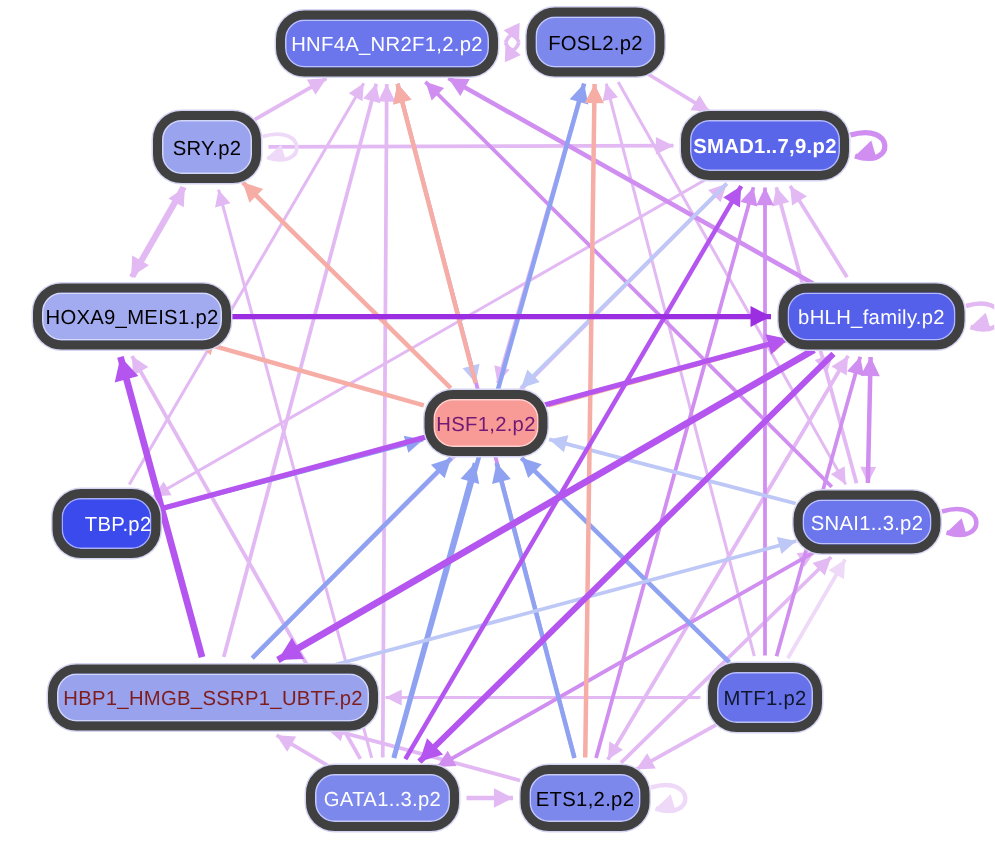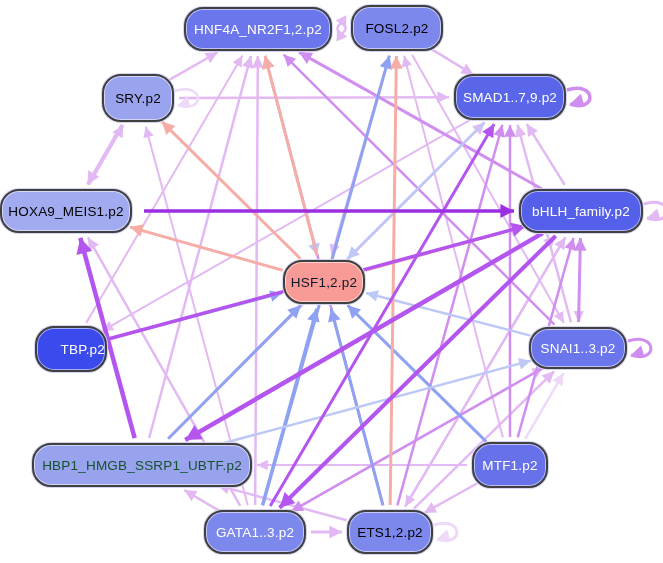--- a/index.html
+++ b/index.html
@@ -1,21 +1,21 @@
 <!DOCTYPE html>
 <html><head>
 <meta charset="utf-8">
 <style>
   html,body{margin:0;padding:0;background:#ffffff;}
   #stage{position:relative;width:663px;height:563px;background:#ffffff;overflow:hidden;
          font-family:"Liberation Sans", sans-serif;}
   #edge-svg{position:absolute;left:0;top:0;width:663px;height:563px;}
   .node{position:absolute;display:flex;align-items:center;justify-content:center;
         border-radius:19px;box-sizing:border-box;
-        border:2px solid #404040;
+        border:6px solid #404040;
         box-shadow:0 0 0 1px #d4d4f2, inset 0 0 0 1px rgba(255,255,255,0.55);
         cursor:pointer;}
   .node-label{font-size:13.5px;letter-spacing:0.2px;white-space:nowrap;}
 </style>
 </head>
 <body>
 
 <div id="stage">
   <svg id="edge-svg" xmlns="http://www.w3.org/2000/svg">
       <path d="M 121.84146582807878 124.65282771356588 L 87.40863939222821 184.56183035668786" stroke="#e3b9f3" fill="none" stroke-width="3" stroke-linecap="butt"></path>
@@ -153,42 +153,42 @@
       <div class="node" style="left: 184px; top: 7px; width: 148px; height: 44px; background: rgb(107, 118, 236);">
         <span class="node-label" style="color: rgb(255, 255, 255);">HNF4A_NR2F1,2.p2</span>
       </div>
       <div class="node" style="left: 351px; top: 5px; width: 92px; height: 46px; background: rgb(125, 136, 236);">
         <span class="node-label" style="color: rgb(0, 0, 0);">FOSL2.p2</span>
       </div>
       <div class="node" style="left: 102px; top: 74px; width: 72px; height: 48px; background: rgb(154, 163, 238); text-align: right;">
         <span class="node-label" style="color: rgb(0, 0, 0);">SRY.p2</span>
       </div>
       <div class="node" style="left: 454px; top: 74px; width: 112px; height: 46px; background: rgb(90, 102, 234);">
-        <span class="node-label" style="color: rgb(255, 255, 255);">SMAD1..7,9.p2</span>
+        <span class="node-label" style="color: rgb(255, 255, 255); font-weight: bold;">SMAD1..7,9.p2</span>
       </div>
-      <div class="node" style="left: 0; top: 189px; width: 132px; height: 44px; background: rgb(163, 171, 240); text-align: center;">
+      <div class="node" style="left: 22px; top: 189px; width: 132px; height: 44px; background: rgb(163, 171, 240); text-align: center;">
         <span class="node-label" style="color: rgb(0, 0, 0);">HOXA9_MEIS1.p2</span>
       </div>
       <div class="node" style="left: 519px; top: 189px; width: 124px; height: 44px; background: rgb(85, 96, 234); text-align: right;">
         <span class="node-label" style="color: rgb(255, 255, 255);">bHLH_family.p2</span>
       </div>
       <div class="node" style="left: 283px; top: 260px; width: 82px; height: 44px; background: rgb(248, 154, 150);">
-        <span class="node-label" style="color: #0f172a;">HSF1,2.p2</span>
+        <span class="node-label" style="color: #701a75;">HSF1,2.p2</span>
       </div>
       <div class="node" style="left: 35px; top: 326px; width: 72px; height: 46px; background: rgb(59, 74, 236); justify-content: flex-end;">
         <span class="node-label" style="color: rgb(255, 255, 255);">TBP.p2</span>
       </div>
       <div class="node" style="left: 529px; top: 327px; width: 98px; height: 42px; background: rgb(107, 118, 236); text-align: center;">
         <span class="node-label" style="color: rgb(255, 255, 255);">SNAI1..3.p2</span>
       </div>
       <div class="node" style="left: 32px; top: 443px; width: 220px; height: 44px; background: rgb(153, 162, 236);">
-        <span class="node-label" style="color: #14532d;">HBP1_HMGB_SSRP1_UBTF.p2</span>
+        <span class="node-label" style="color: #7f1d1d;">HBP1_HMGB_SSRP1_UBTF.p2</span>
       </div>
       <div class="node" style="left: 472px; top: 442px; width: 76px; height: 46px; background: rgb(102, 113, 234);">
-        <span class="node-label" style="color: #ffffff;">MTF1.p2</span>
+        <span class="node-label" style="color: #0f172a;">MTF1.p2</span>
       </div>
       <div class="node" style="left: 204px; top: 510px; width: 102px; height: 44px; background: rgb(125, 136, 236);">
         <span class="node-label" style="color: rgb(255, 255, 255);">GATA1..3.p2</span>
       </div>
       <div class="node" style="left: 347px; top: 510px; width: 86px; height: 44px; background: rgb(125, 136, 236);">
         <span class="node-label" style="color: rgb(0, 0, 0);">ETS1,2.p2</span>
       </div>
     </div>
 </div>
 

